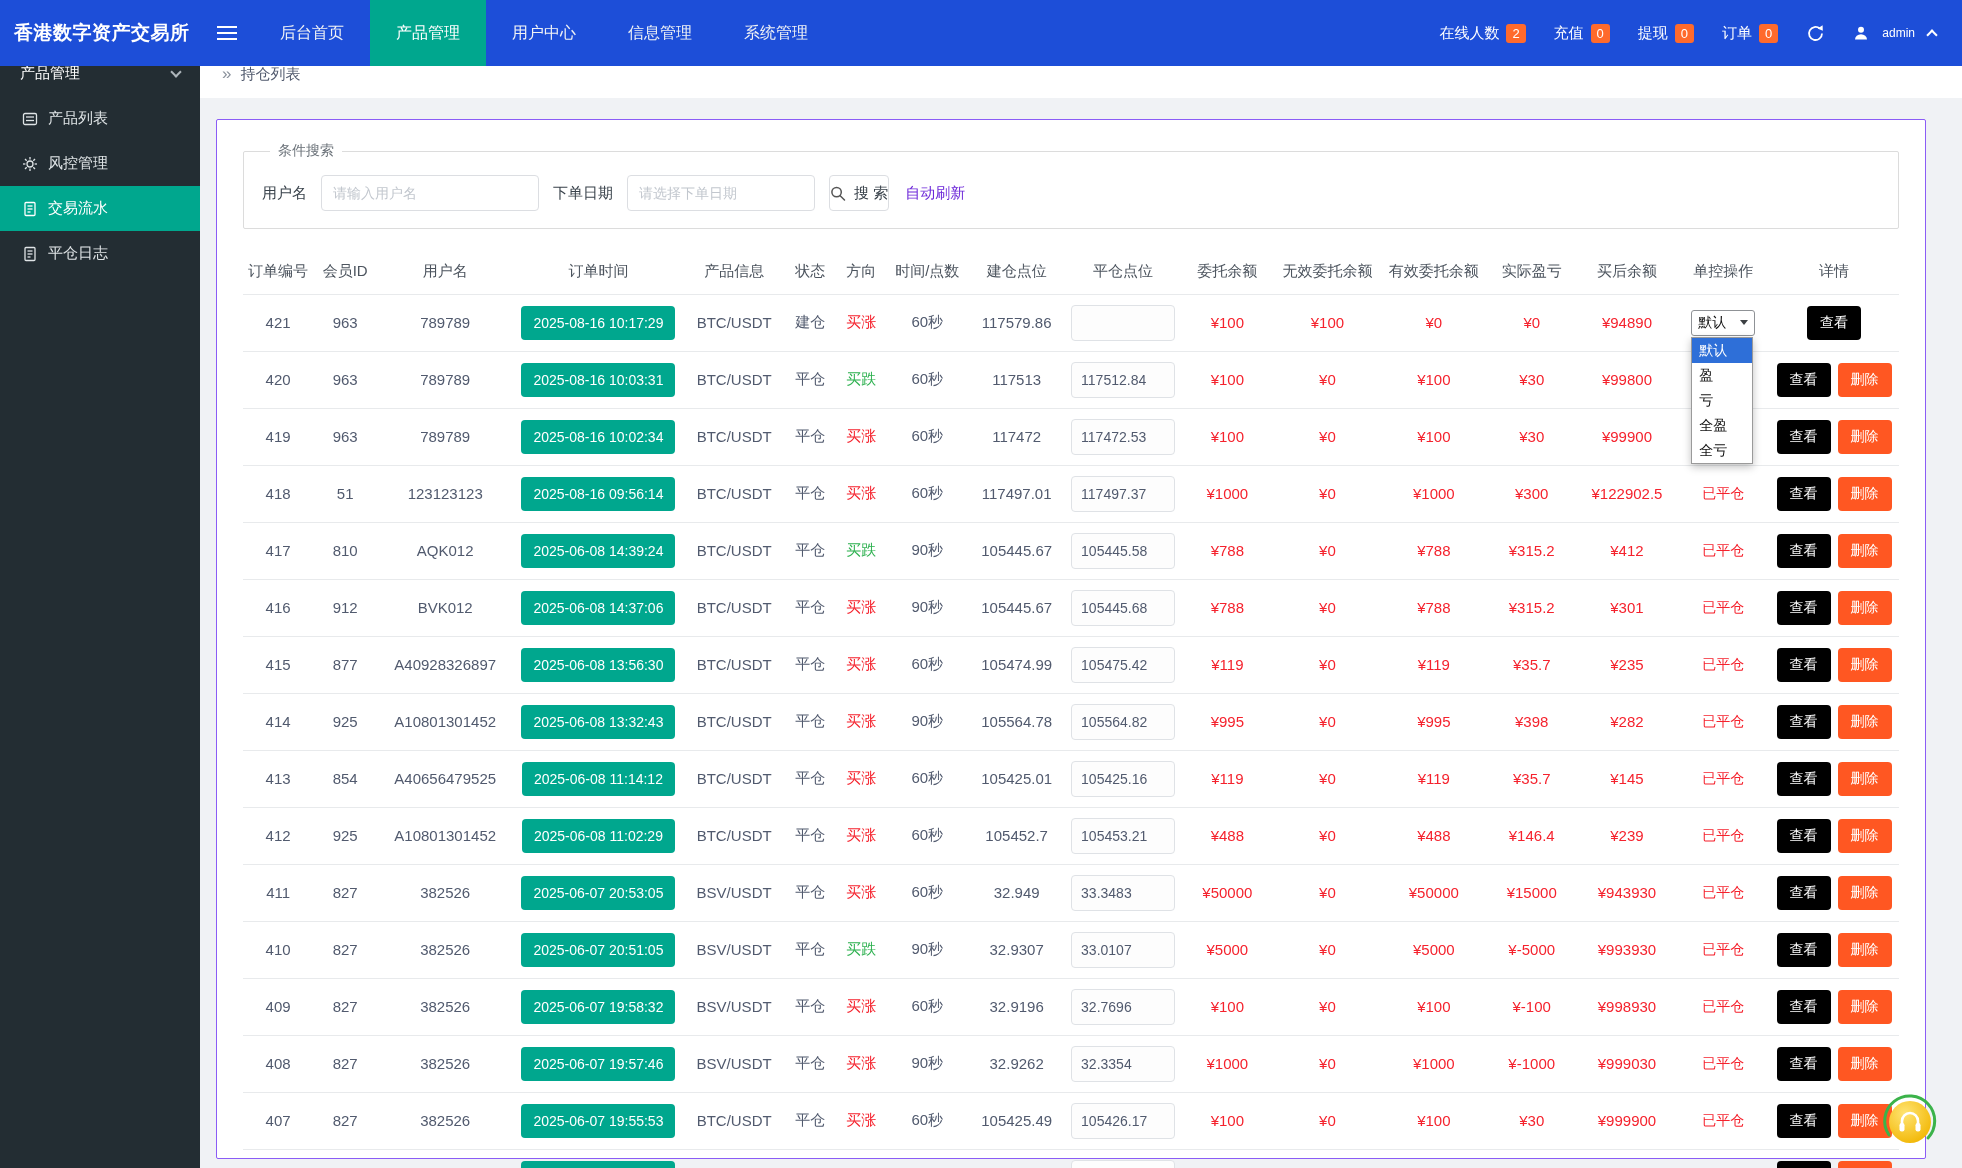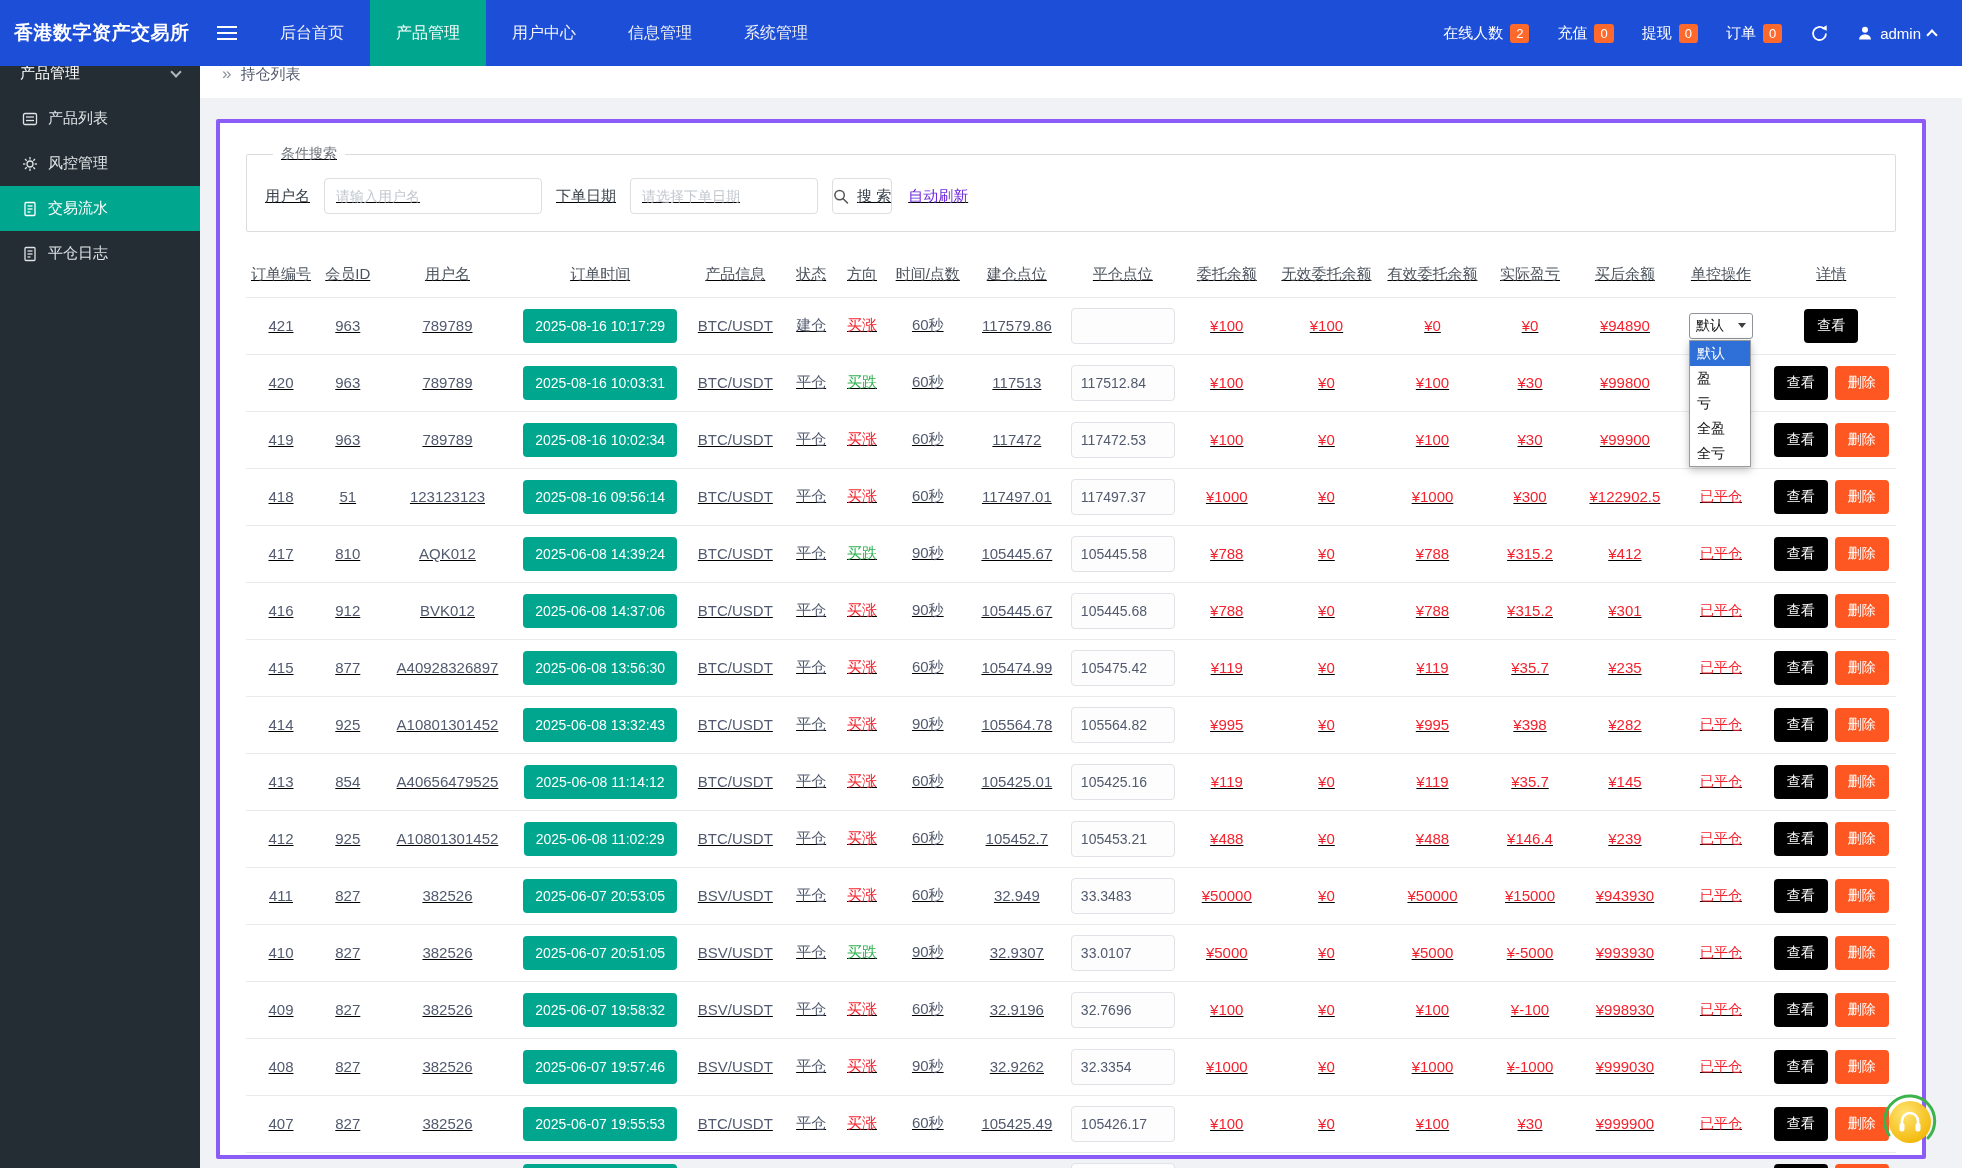--- a/index.html
+++ b/index.html
@@ -16,21 +16,21 @@
   .hamburger i { width:20px; height:2px; background:#fff; display:block; }
   .topnav { display:flex; align-items:stretch; }
   .nav-item { color:#f0f2f5; font-size:16px; padding:0 26px; display:flex; align-items:center;
               cursor:pointer; white-space:nowrap; }
   .nav-item.active { background:#00a78e; color:#fff; }
   .top-right { margin-left:auto; display:flex; align-items:center; gap:28px; padding-right:26px; }
   .stat { display:flex; align-items:flex-start; gap:7px; color:#fff; font-size:15px; cursor:pointer; }
   .badge { background:#ff6a2c; color:#fff; font-size:13px; line-height:1; padding:3px 6px;
            border-radius:3px; }
   .refresh-btn { cursor:pointer; display:flex; align-items:center; }
-  .user-box { display:flex; align-items:center; gap:7px; color:#fff; font-size:15px; cursor:pointer; }
+  .user-box { display:flex; align-items:center; gap:13px; color:#fff; font-size:12px; cursor:pointer; }
   .chev { display:inline-block; width:8px; height:8px; border-right:2px solid currentColor;
           border-bottom:2px solid currentColor; }
   .chev.up { transform:rotate(-135deg); margin-top:4px; }
   .chev.down { transform:rotate(45deg); margin-top:-3px; }
 
   
   .sidebar { position:fixed; top:50px; left:0; width:200px; height:1118px; background:#232d33; z-index:50; }
   .side-group-header { height:46px; display:flex; align-items:center; justify-content:space-between;
                        padding:0 20px; color:#fff; font-size:15px; cursor:pointer; }
   .side-group-header .chev { color:#aeb6bb; }
@@ -38,22 +38,22 @@
                color:#dfe4e6; font-size:15px; cursor:pointer; }
   .side-item.active { background:#00a78e; color:#fff; }
   .side-icon { width:16px; height:16px; display:inline-flex; }
 
   
   .main { position:absolute; top:50px; left:200px; width:1762px; height:1118px; }
   .breadcrumb { height:48px; background:#fff; display:flex; align-items:center; gap:9px;
                 padding-left:22px; font-size:15px; color:#515a6e; }
   .bc-arrow { color:#8a919b; font-size:17px; }
   .content { padding:21px 36px 0 16px; }
-  .card { background:#fff; border:4px solid #8b5cf6; border-radius:2px; padding:22px 26px;
-          height:1040px;text-decoration:underline; }
+  .card { background:#fff; border:1px solid #8b5cf6; border-radius:2px; padding:22px 26px;
+          height:1040px; }
 
   
   .search-fieldset { border:1px solid #dcdcdc; border-radius:2px; padding:15px 18px 17px; }
   .search-fieldset legend { font-size:14px; color:#6b7279; padding:0 8px; margin-left:8px; }
   .search-row { display:flex; align-items:center; gap:14px; }
   .search-row label { font-size:15px; color:#39424b; white-space:nowrap; }
   .inp { width:218px; height:36px; border:1px solid #dcdee2; border-radius:4px; padding:0 11px;
          font-size:14px; color:#333; outline:none; background:#fff; }
   .inp::placeholder { color:#c2c7ce; }
   .inp-date { width:188px; }

